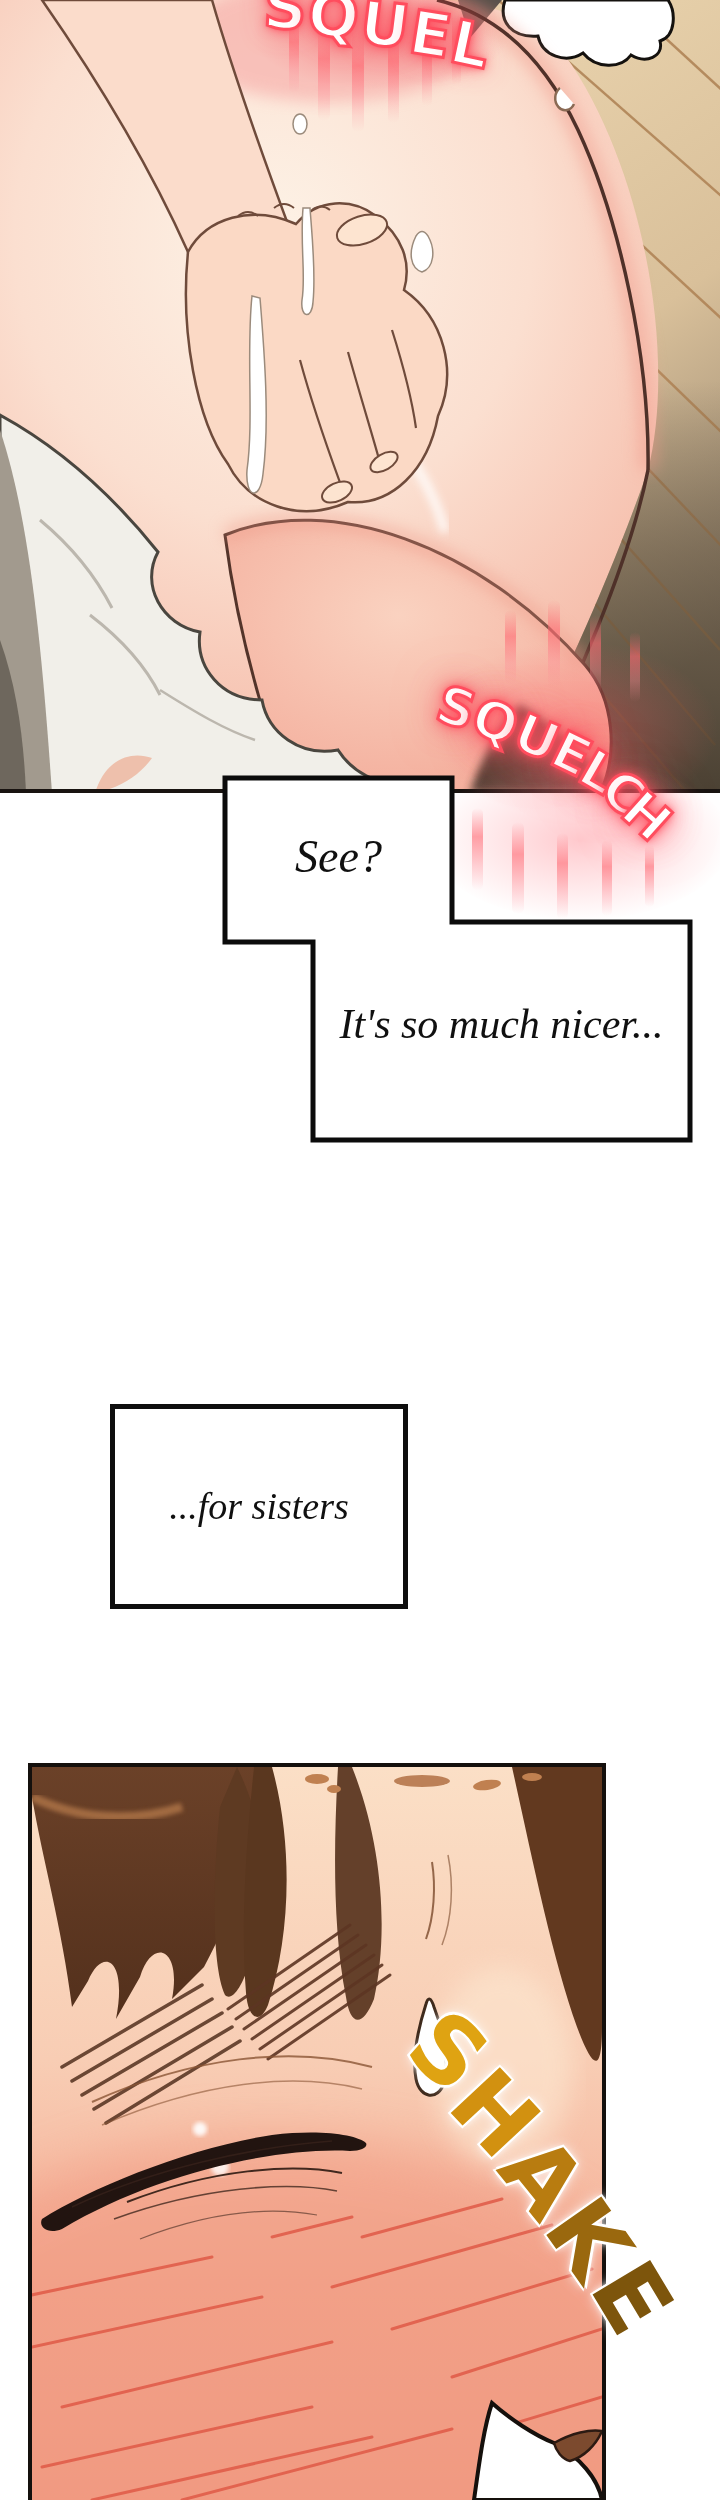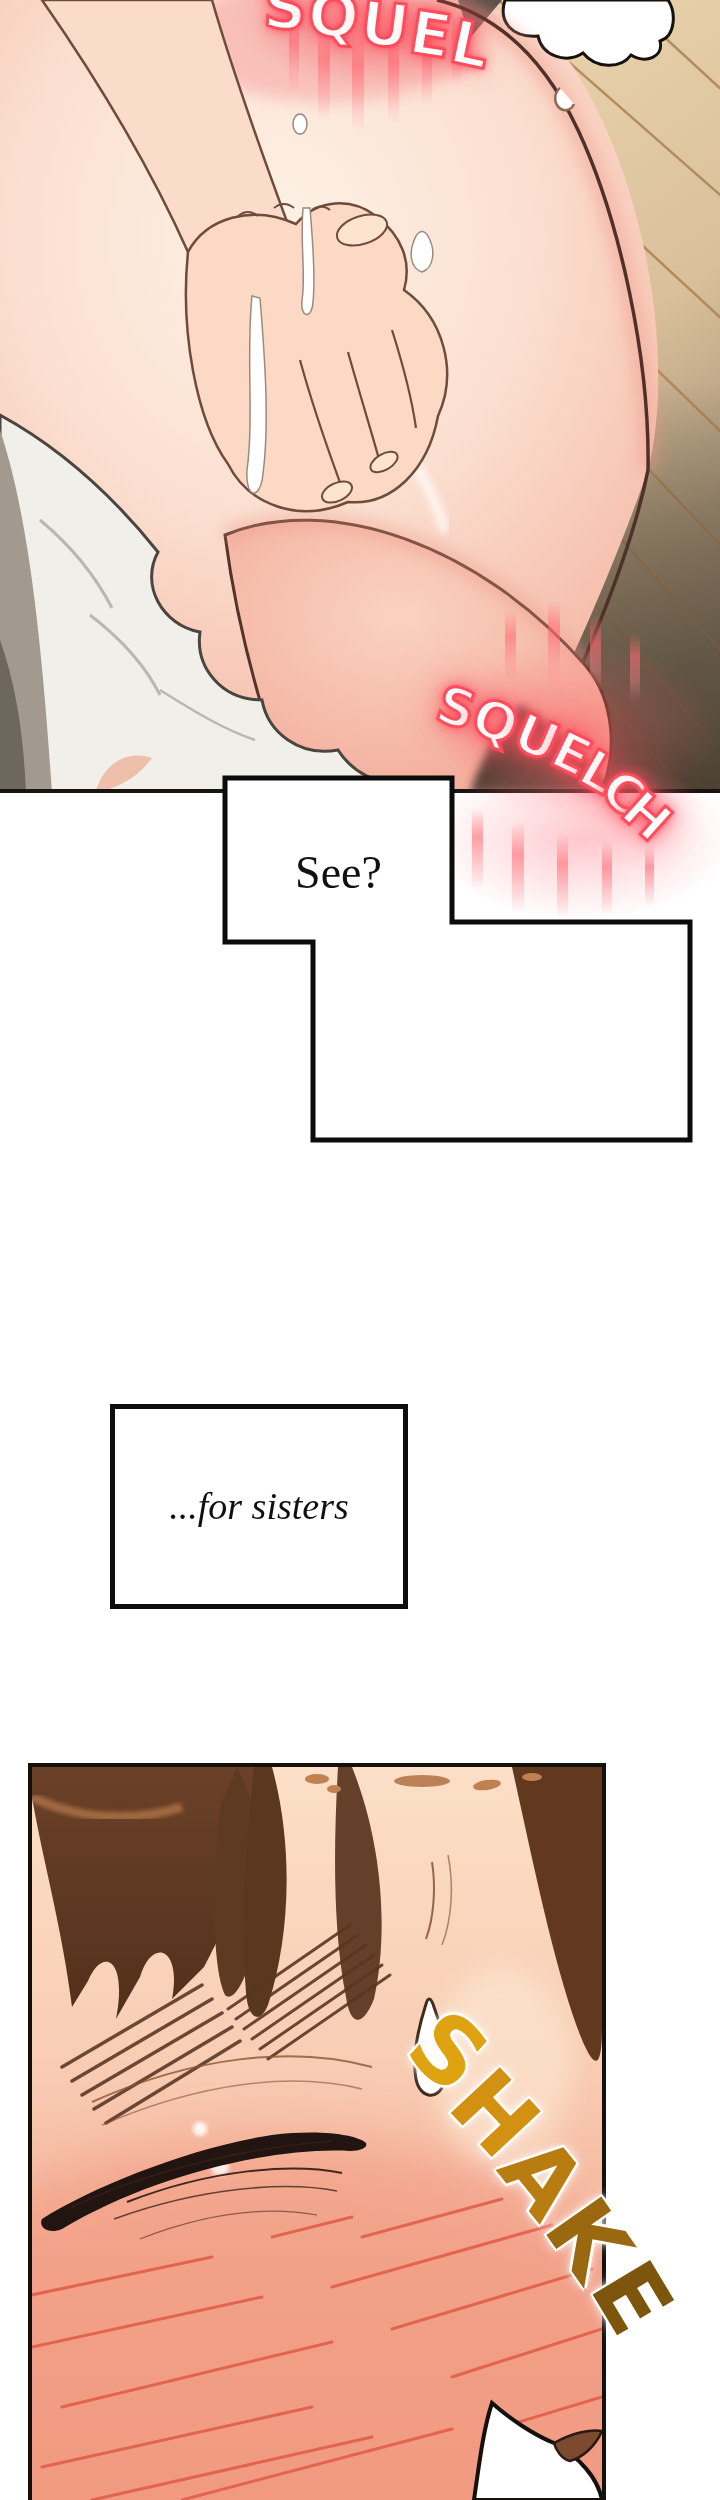--- a/index.html
+++ b/index.html
@@ -23,21 +23,21 @@
        text-shadow:0 0 5px var(--sfx-glow,#ff4d5e),0 0 14px var(--sfx-glow,#ff4d5e),0 0 30px rgba(255,77,94,.85),0 0 48px rgba(255,120,130,.6);}
   #sfx-shake{left:470px;top:1992px;font-size:92px;letter-spacing:6px;transform:rotate(52deg);z-index:6;
        text-shadow:0 0 3px #fff,0 0 6px #fff,2px 2px 0 #fff,-2px -2px 0 #fff,2px -2px 0 #fff,-2px 2px 0 #fff,0 0 14px rgba(255,255,255,.95);}
   
   .streak{position:absolute;border-radius:6px;z-index:2;
           background:linear-gradient(to bottom,rgba(255,105,115,0),rgba(255,105,115,.6) 35%,rgba(255,140,150,.35) 70%,rgba(255,140,150,0));}
   .glowblob{position:absolute;border-radius:50%;z-index:2;}
   
   #bubble-svg{position:absolute;left:0;top:750px;z-index:5;}
   .dialogue{position:absolute;z-index:6;color:#101010;text-align:center;
-            font-family:"Liberation Serif",serif;margin-top:16px;}
+            font-family:"Liberation Serif",serif;font-style:italic;}
   #speech-text-see{left:225px;top:830px;width:227px;font-size:46px;}
   #speech-text-nicer{left:313px;top:1000px;width:377px;font-size:42px;}
   #caption-box{position:absolute;left:110px;top:1404px;width:298px;height:205px;background:#fff;
                border:5px solid #0e0e0e;box-sizing:border-box;z-index:5;
                display:flex;flex-direction:column;justify-content:center;align-items:center;}
   #caption-box .line{font-family:"Liberation Serif",serif;font-style:italic;font-size:38px;
                line-height:47px;color:#101010;text-align:center;}
   svg{display:block;}
 </style>
 </head>
@@ -155,20 +155,21 @@
   <div class="streak" style="left:602px;top:840px;width:10px;height:76px;"></div>
   <div class="streak" style="left:645px;top:845px;width:9px;height:62px;"></div>
 
   <div class="sfx" id="sfx-squel"><span style="display: inline-block; transform: rotate(-4deg) translateY(0px);">S</span><span style="display: inline-block; transform: rotate(-2deg) translateY(2px);">Q</span><span style="display: inline-block; transform: rotate(0deg) translateY(5px);">U</span><span style="display: inline-block; transform: rotate(2deg) translateY(9px);">E</span><span style="display: inline-block; transform: rotate(5deg) translateY(14px);">L</span></div>
   <div class="sfx" id="sfx-squelch"><span style="display: inline-block; transform: rotate(2deg) translateY(0px);">S</span><span style="display: inline-block; transform: rotate(5deg) translateY(3px);">Q</span><span style="display: inline-block; transform: rotate(8deg) translateY(8px);">U</span><span style="display: inline-block; transform: rotate(11deg) translateY(15px);">E</span><span style="display: inline-block; transform: rotate(15deg) translateY(26px);">L</span><span style="display: inline-block; transform: rotate(21deg) translateY(42px);">C</span><span style="display: inline-block; transform: rotate(27deg) translateY(62px);">H</span></div>
 
   <svg id="bubble-svg" width="720" height="440" viewBox="0 0 720 440">
     <path d="M225,28 H452 V172 H690 V390 H313 V192 H225 Z" fill="#ffffff" stroke="#0b0b0b" stroke-width="5" stroke-linejoin="miter"></path>
   </svg>
   <div class="dialogue" id="speech-text-see">See?</div>
+  <div class="dialogue" id="speech-text-nicer">It's so much nicer...</div>
 
   <div id="caption-box">
     <div class="line">...for sisters</div>
   </div>
 
   <div id="panel2">
     <svg width="570" height="733" viewBox="0 0 570 733">
       <defs>
         <linearGradient id="skinG2" x1="0" y1="0" x2="0" y2="1">
           <stop offset="0%" stop-color="#fbdfc6"></stop>

